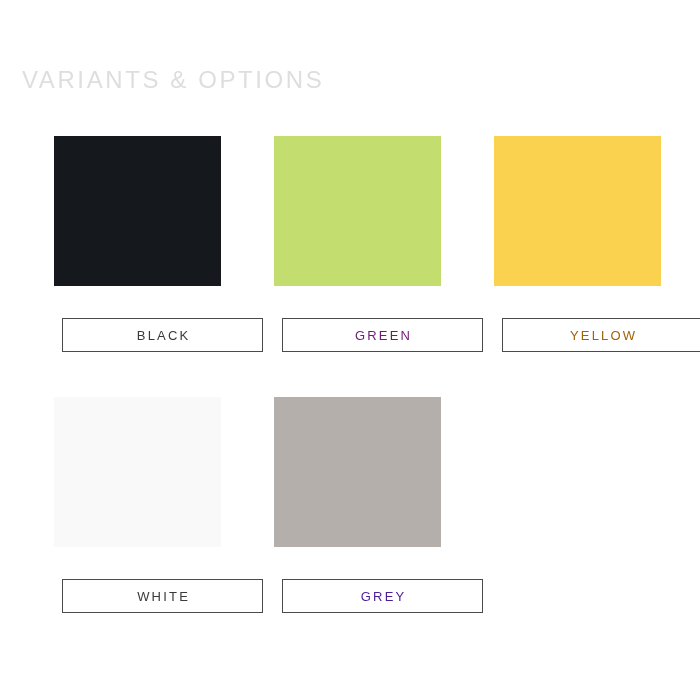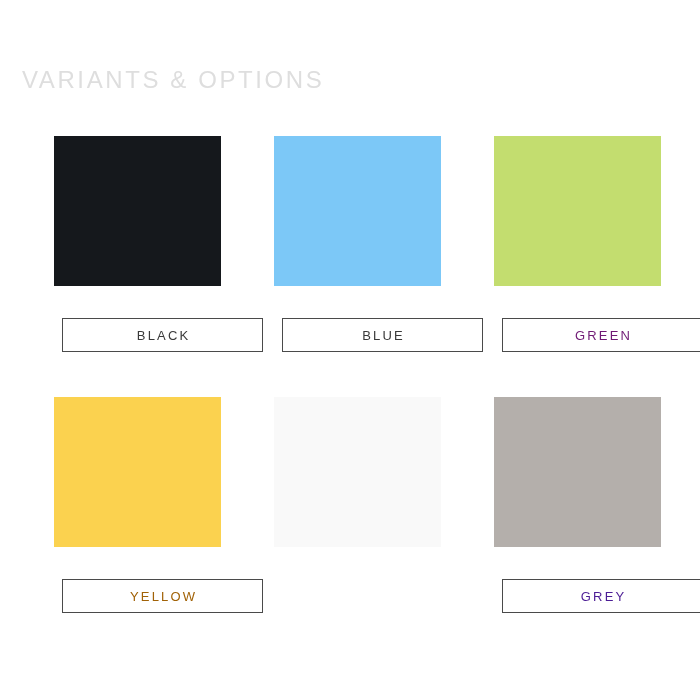--- a/index.html
+++ b/index.html
@@ -103,28 +103,20 @@
 
     <div class="swatch-cell">
       <div class="swatch-chip-wrap">
         <div class="swatch-chip" style="background-color: rgb(21, 24, 28);"></div>
       </div>
       <div class="swatch-label" style="border-color: rgb(74, 74, 74);">
         <span class="swatch-label-text" style="color: rgb(58, 58, 58);">BLACK</span>
       </div>
     </div>
 
-    <div class="swatch-cell">
-      <div class="swatch-chip-wrap">
-        <div class="swatch-chip" style="background-color: rgb(124, 200, 247);"></div>
-      </div>
-      <div class="swatch-label" style="border-color: rgb(74, 74, 74);">
-        <span class="swatch-label-text" style="color: rgb(58, 58, 58);">BLUE</span>
-      </div>
-    </div>
 
     <div class="swatch-cell">
       <div class="swatch-chip-wrap">
         <div class="swatch-chip" style="background-color: rgb(195, 221, 111);"></div>
       </div>
       <div class="swatch-label" style="border-color: rgb(74, 74, 74);">
         <span class="swatch-label-text" style="color: #701a75;">GREEN</span>
       </div>
     </div>
 
@@ -134,20 +126,23 @@
       </div>
       <div class="swatch-label" style="border-color: rgb(74, 74, 74);">
         <span class="swatch-label-text" style="color: #a16207;">YELLOW</span>
       </div>
     </div>
 
     <div class="swatch-cell">
       <div class="swatch-chip-wrap">
         <div class="swatch-chip" style="background-color: rgb(249, 249, 249);"></div>
       </div>
+      <div class="swatch-label" style="border-color: rgb(74, 74, 74);">
+        <span class="swatch-label-text" style="color: rgb(58, 58, 58);">WHITE</span>
+      </div>
     </div>
 
     <div class="swatch-cell">
       <div class="swatch-chip-wrap">
         <div class="swatch-chip" style="background-color: rgb(180, 175, 171);"></div>
       </div>
       <div class="swatch-label" style="border-color: rgb(74, 74, 74);">
         <span class="swatch-label-text" style="color: #4c1d95;">GREY</span>
       </div>
     </div>

